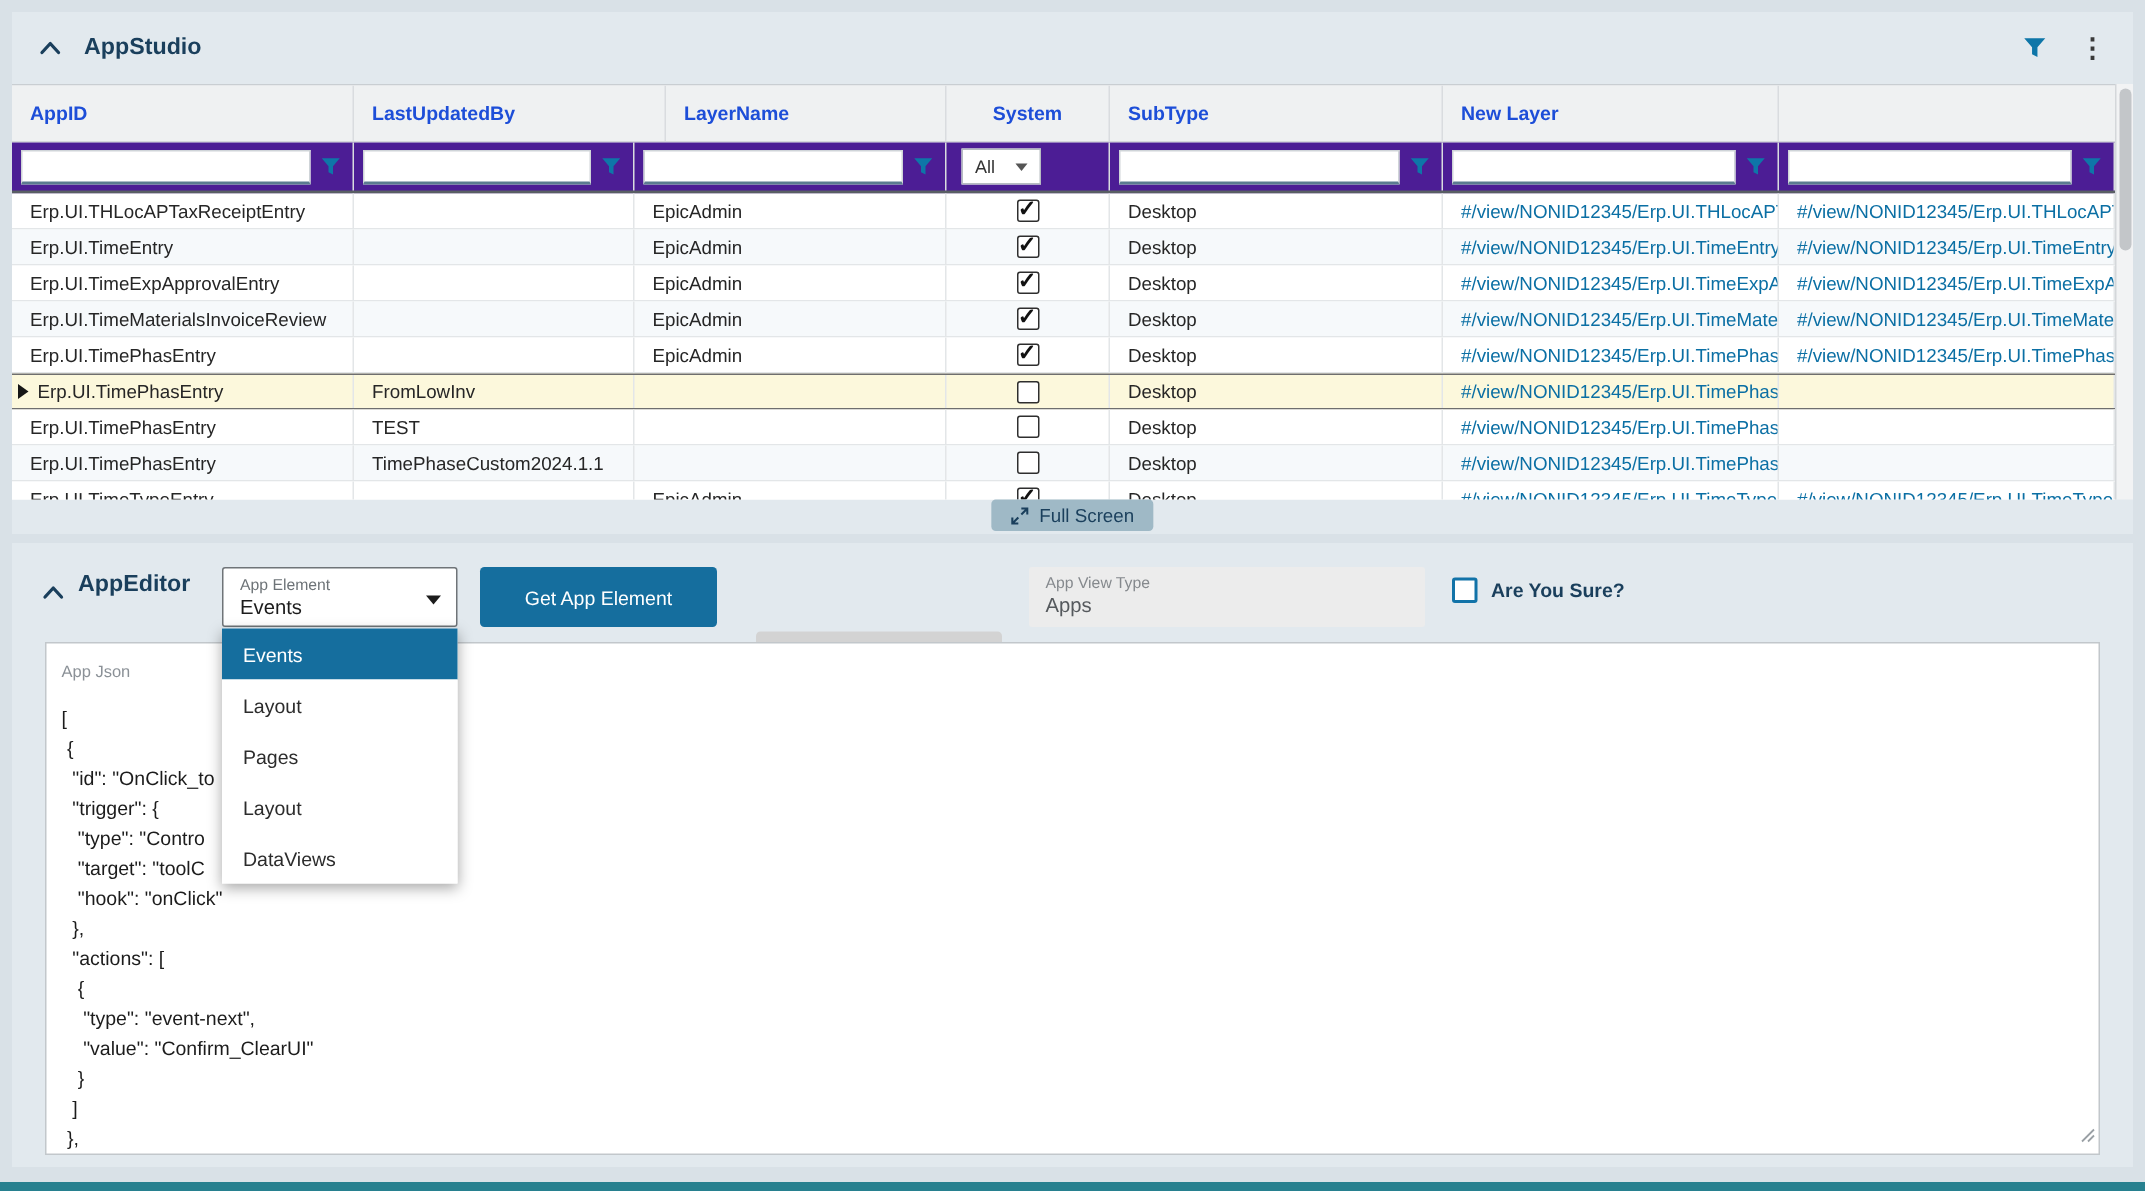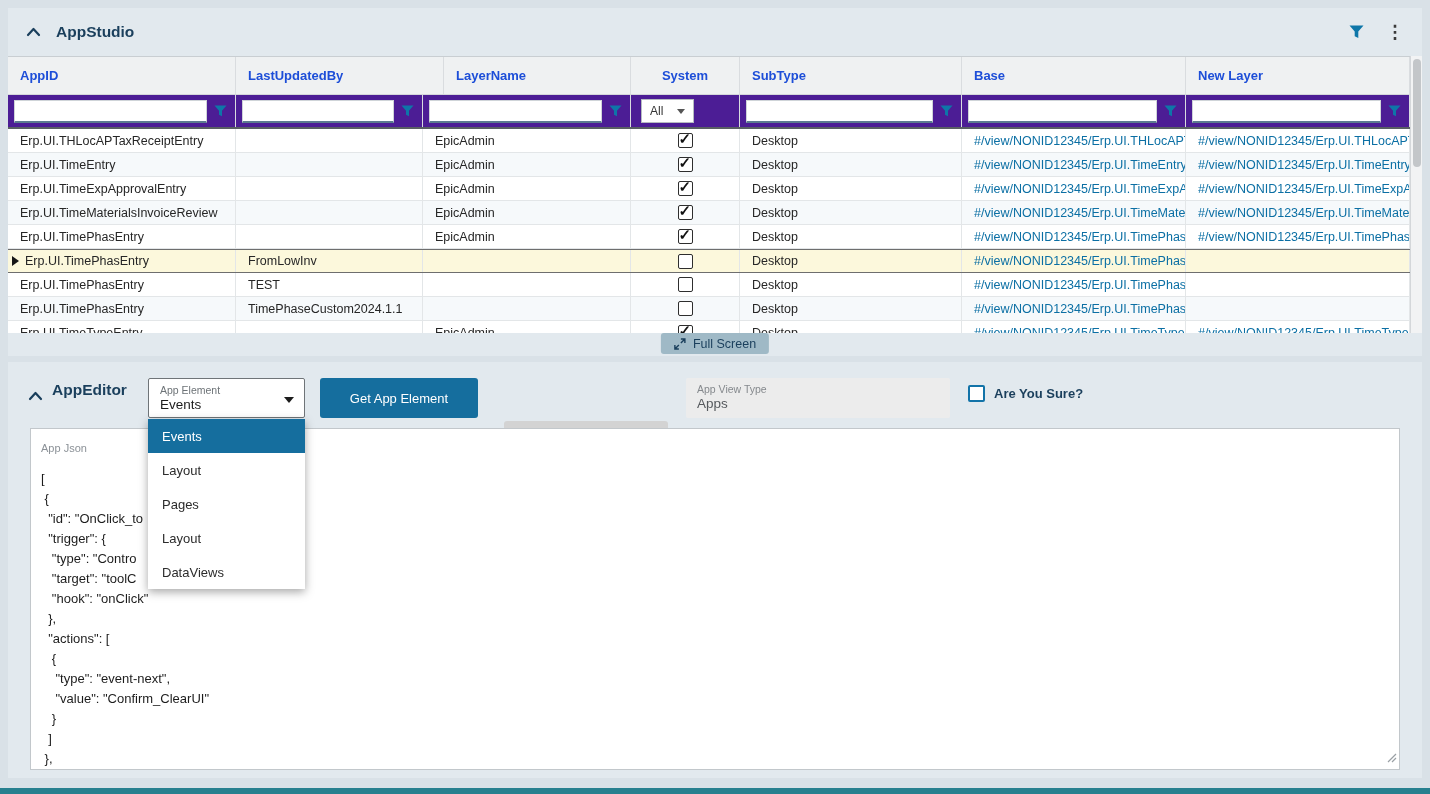--- a/index.html
+++ b/index.html
@@ -105,21 +105,20 @@
     <span class="hicon kebab">⋮</span>
   </div>
 
   <div class="gridwrap">
     <div class="g-head" id="grid-head">
         <div class="hcell" style="width: 228px;">AppID</div>
         <div class="hcell" style="width: 208px;">LastUpdatedBy</div>
         <div class="hcell" style="width: 187px;">LayerName</div>
         <div class="hcell center" style="width: 109px;">System</div>
         <div class="hcell" style="width: 222px;">SubType</div>
-        <div class="hcell" style="width: 224px;">Base</div>
         <div class="hcell" style="width: 224px;">New Layer</div>
       </div>
     <div class="g-filter" id="grid-filter">
         <div class="fcell" style="width: 228px;">
           <input class="finput" style="">
           <span class="funnel">
             <svg width="13" height="12" viewBox="0 0 13 12">
               <path d="M0.5 0.5 H12.5 L8 5.8 V11.3 L5 9.8 V5.8 Z" fill="#0e76a8"></path>
             </svg>
           </span>

